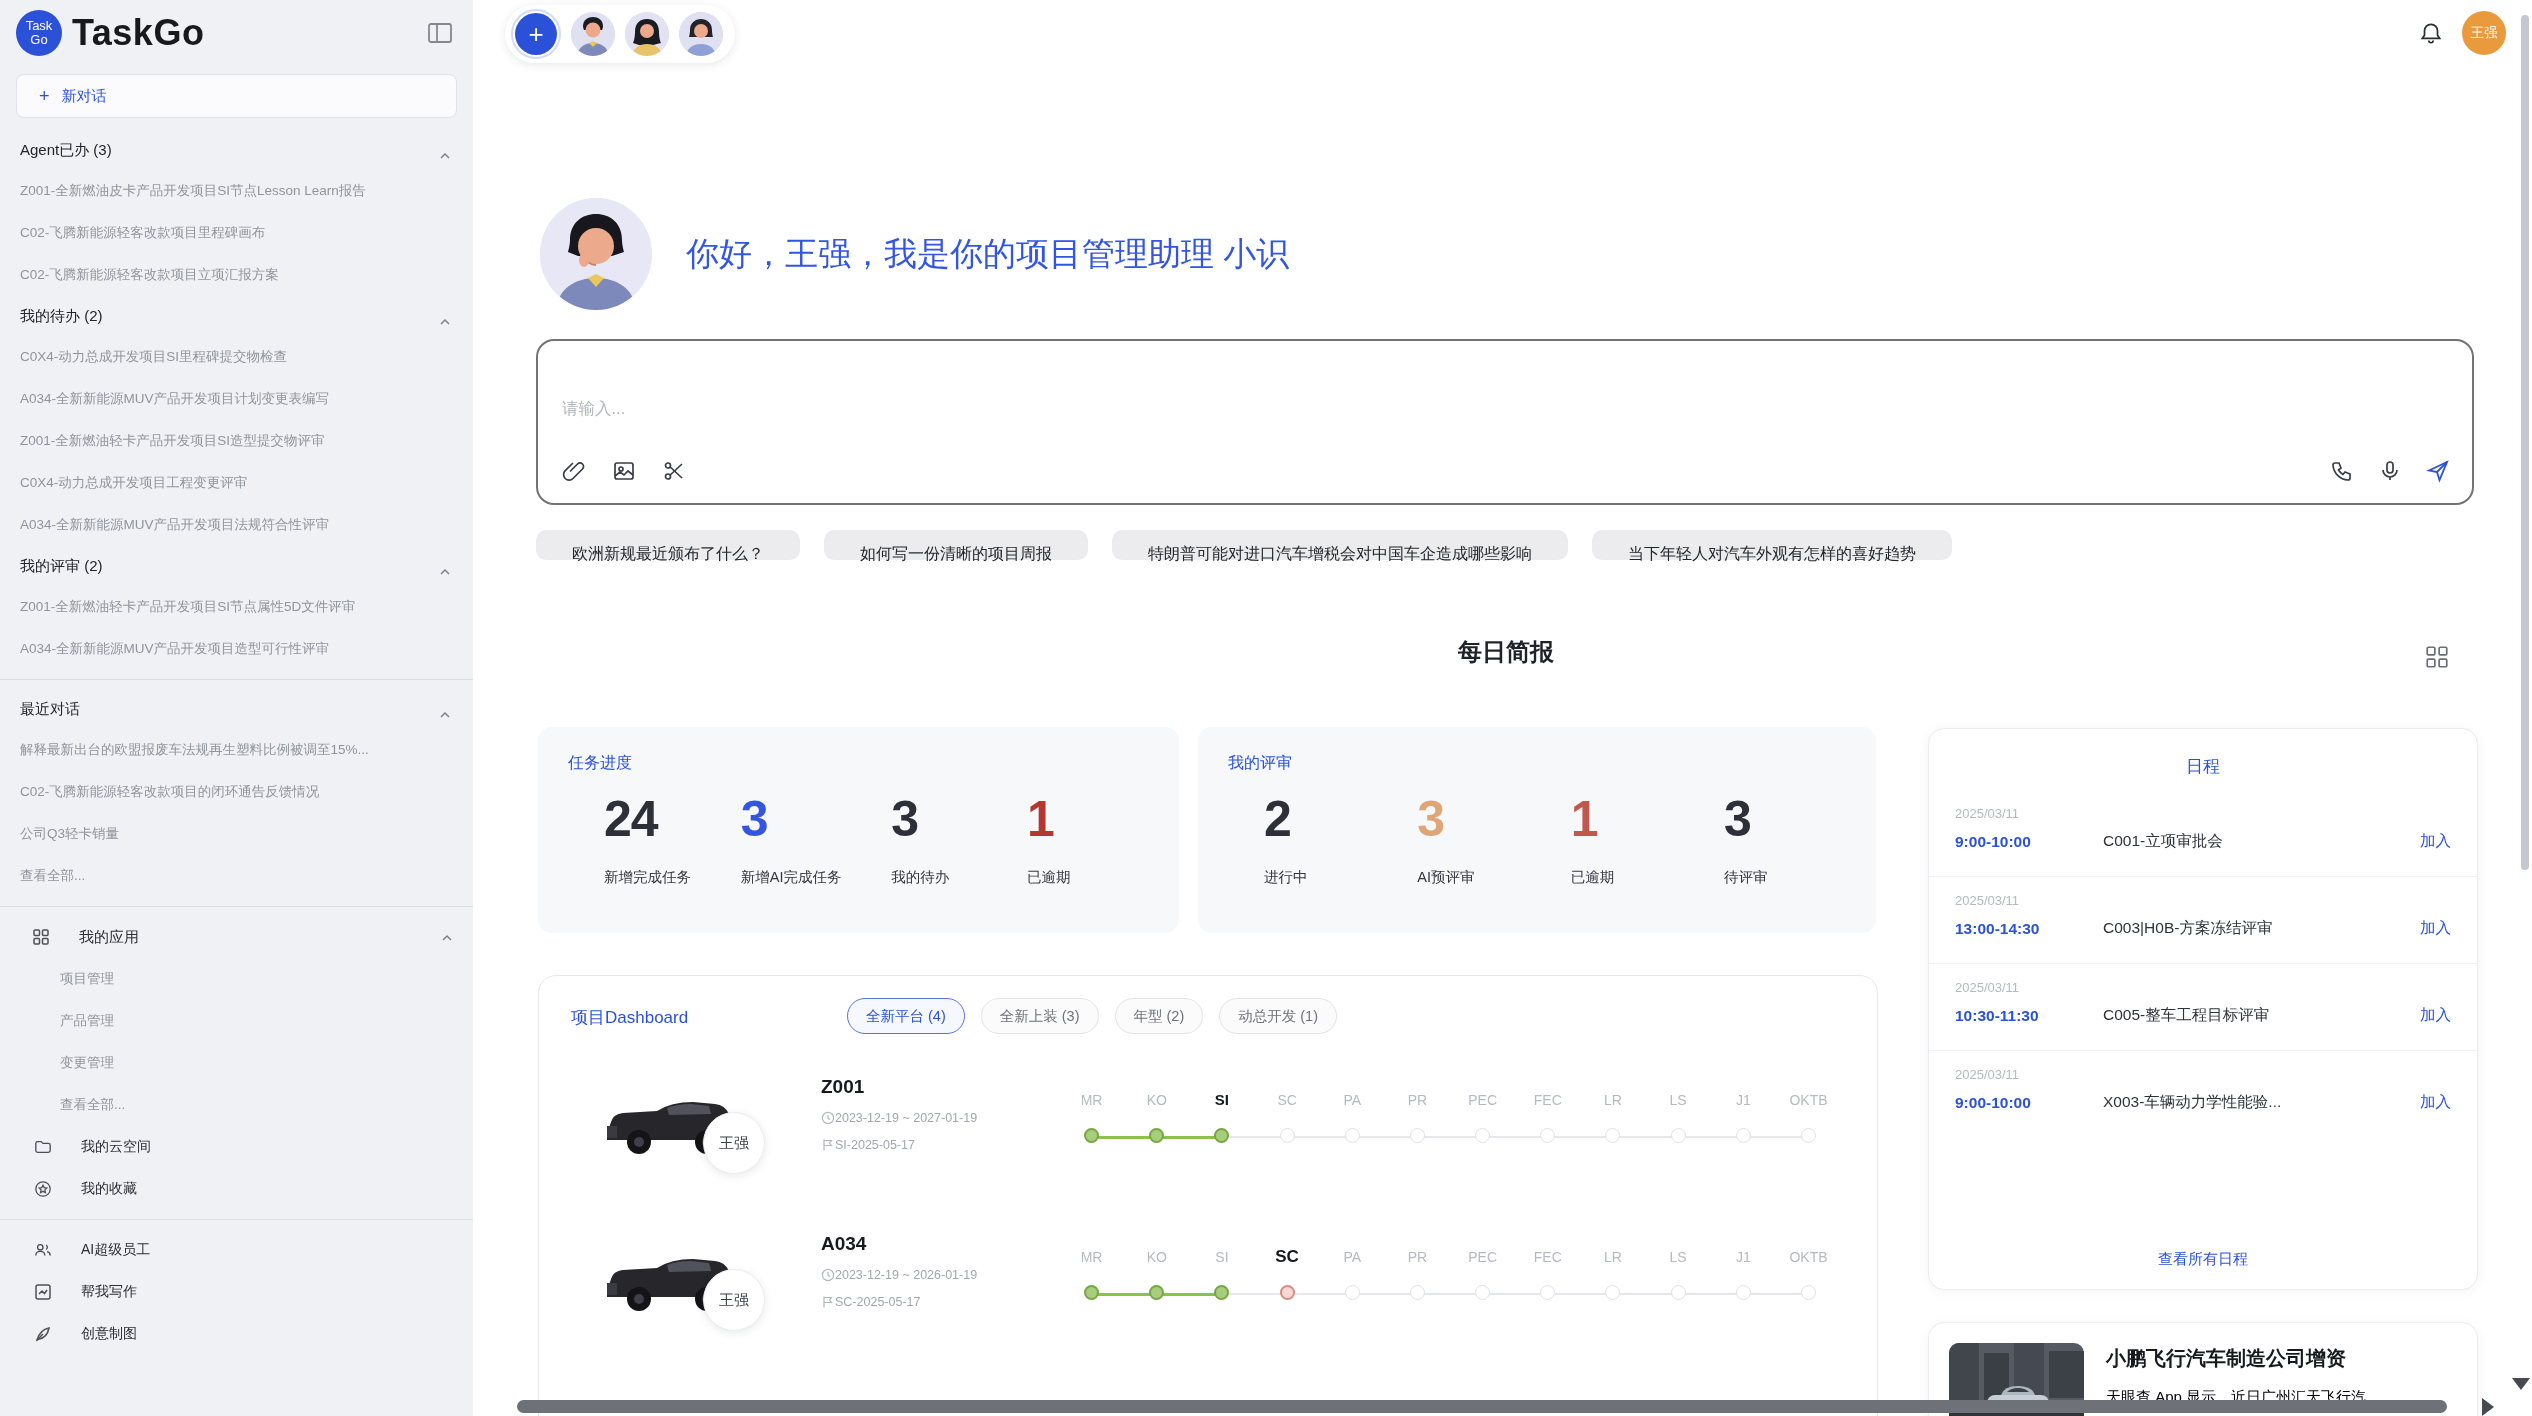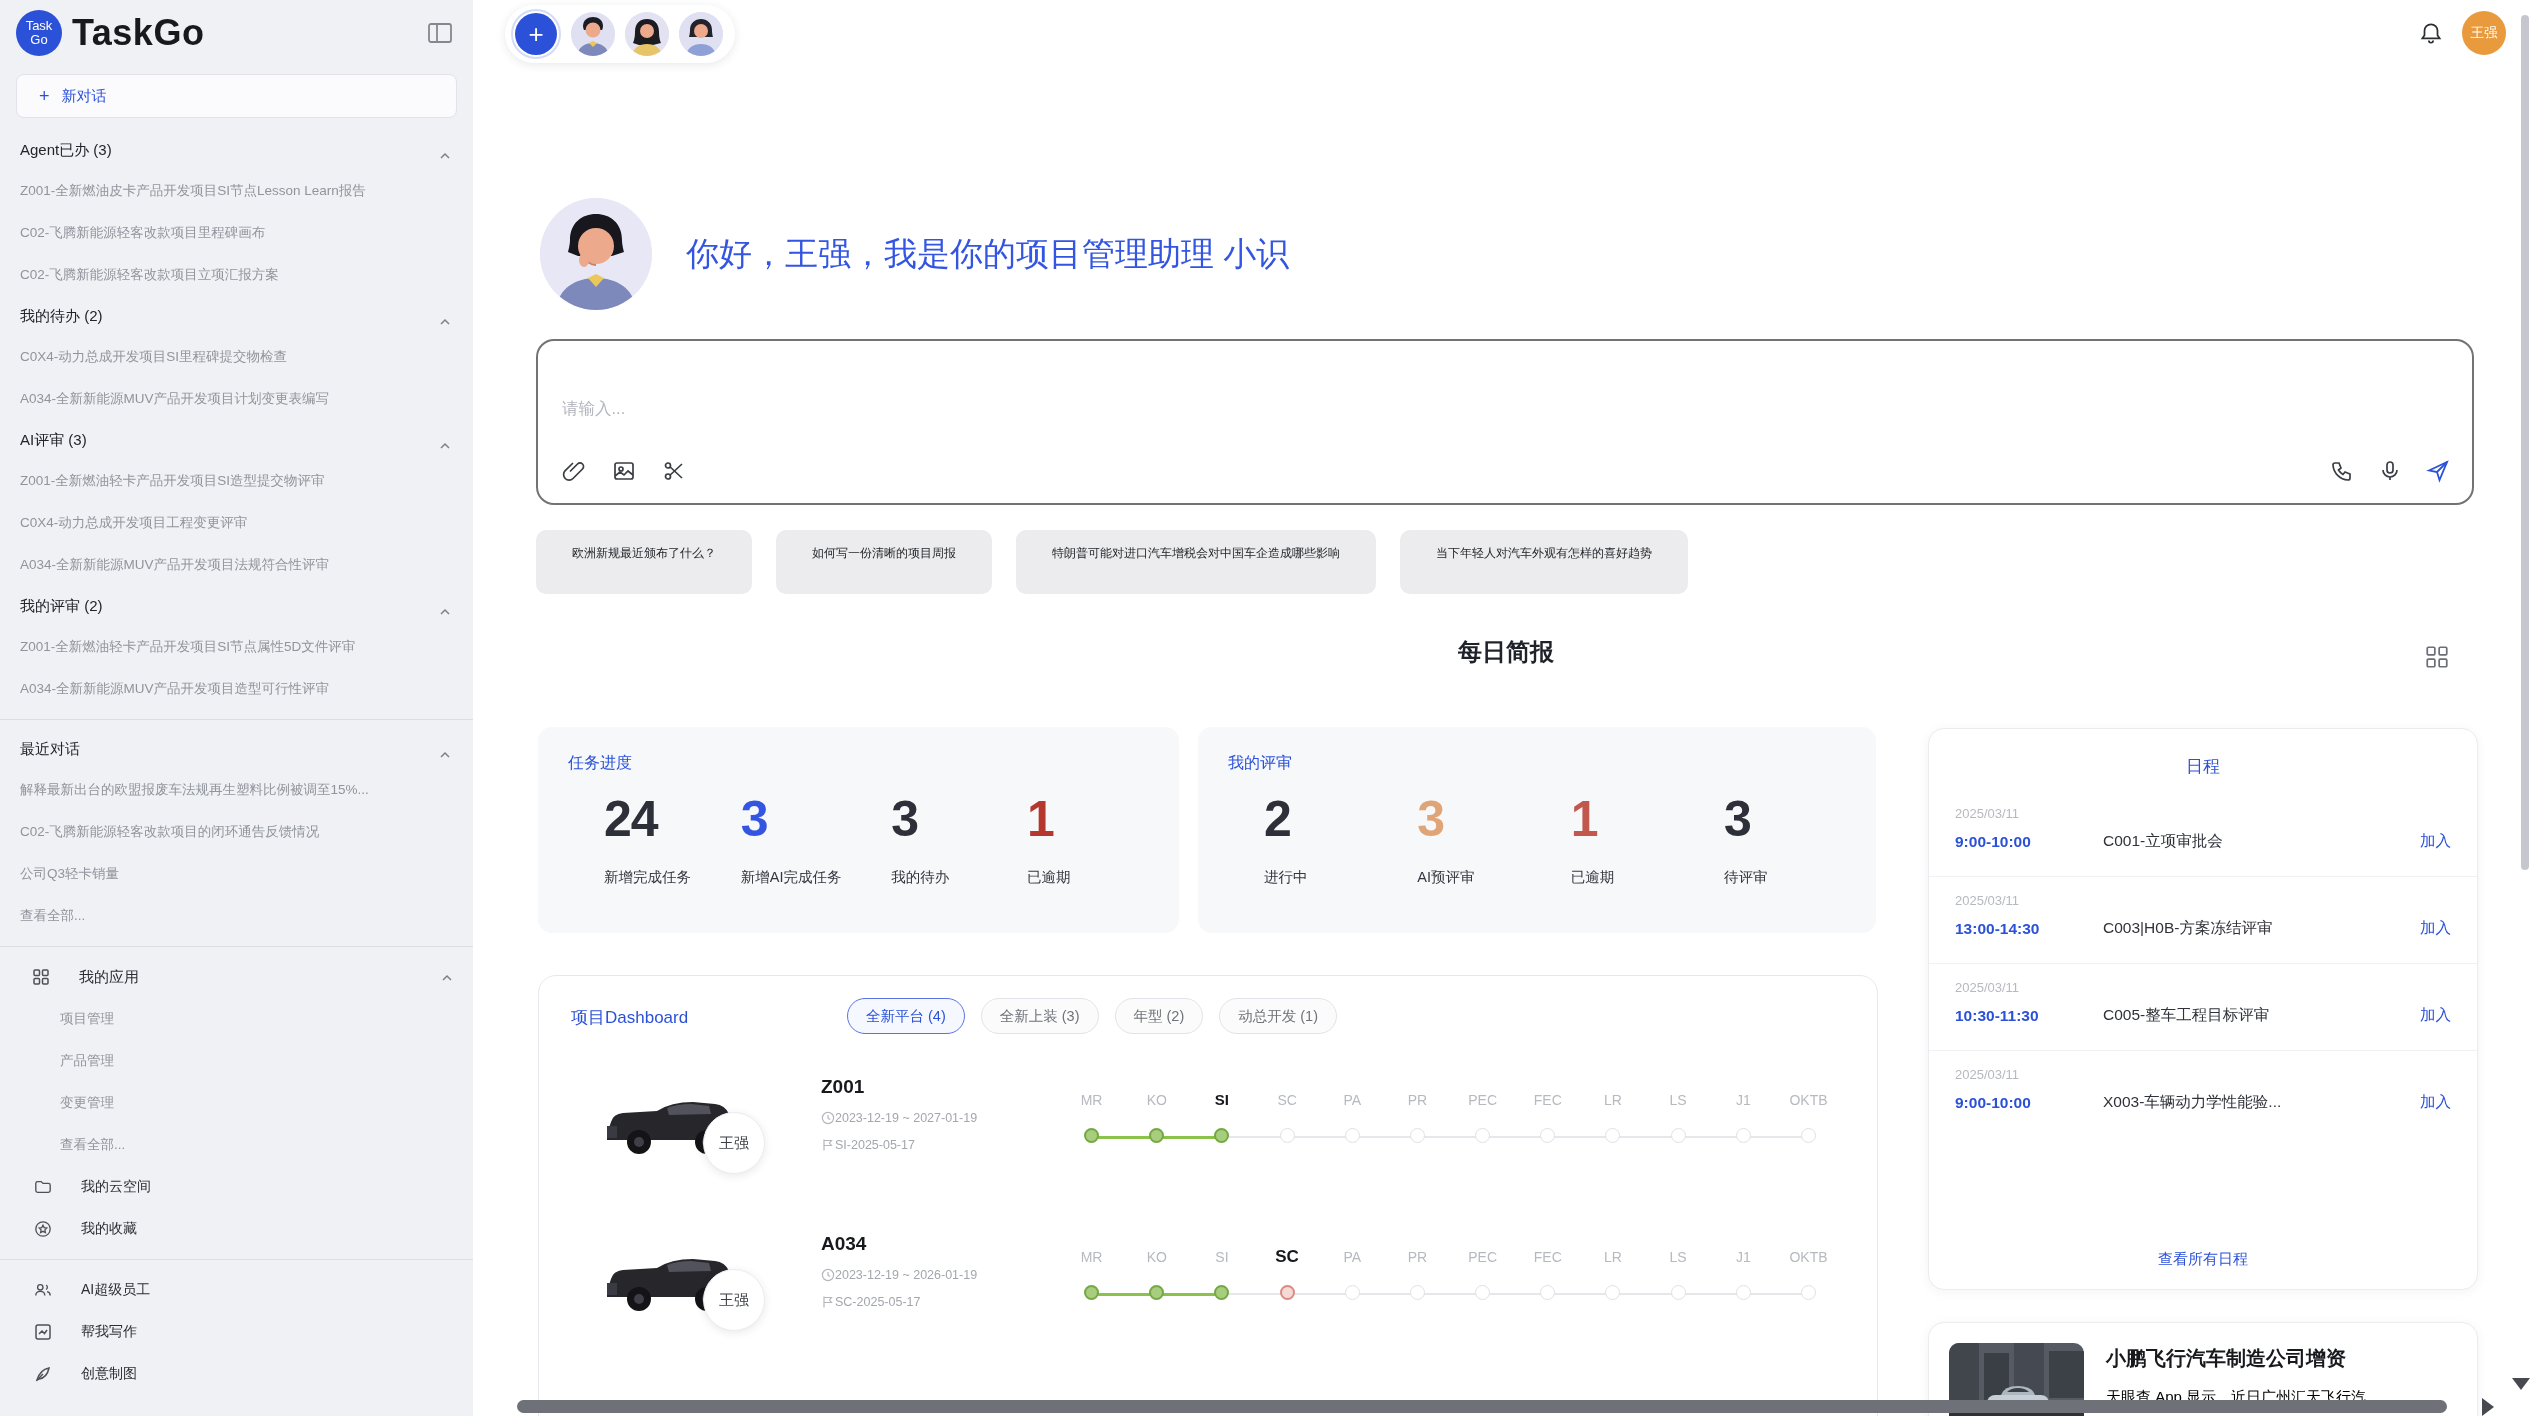--- a/index.html
+++ b/index.html
@@ -40,21 +40,21 @@
   .ask-card { position:absolute; left:536px; top:339px; width:1938px; height:166px; border:2px solid #737373; border-radius:18px; background:#fff; }
   .ask-input { position:absolute; left:24px; top:58px; width:1400px; border:none; outline:none; font-size:16.5px; color:#3a3d44; font-family:"Liberation Sans",sans-serif; background:transparent; }
   .ask-input::placeholder { color:#b4b7bf; }
   .ask-left-icons { position:absolute; left:24px; top:118px; display:flex; gap:26px; color:#3a3d44; }
   .ask-right-icons { position:absolute; right:22px; top:118px; display:flex; gap:24px; color:#3a3d44; align-items:center; }
   .ask-left-icons .ic, .ask-right-icons .ic { width:24px; height:24px; cursor:pointer; }
   .ic-send { color:#2b51d9; }
 
   
   .chips { position:absolute; left:536px; top:530px; width:1944px; display:flex; gap:24px; }
-  .chip { height:64px; line-height:47px; padding:0 36px; border-radius:10px; background:#ececee; font-size:12px; color:#23262c; white-space:nowrap; cursor:pointer; }
+  .chip { height:30px; line-height:47px; padding:0 36px; border-radius:10px; background:#ececee; font-size:16px; color:#23262c; white-space:nowrap; cursor:pointer; }
 
   
   .daily-title { position:absolute; left:536px; top:636px; width:1940px; text-align:center; font-size:24px; font-weight:700; color:#1f2329; }
   .layout-icon { position:absolute; left:2424px; top:644px; width:26px; height:26px; color:#6b6e76; cursor:pointer; }
 
   .stat-card { position:absolute; top:727px; height:206px; background:#f7f8fa; border-radius:14px; padding:26px 30px; }
   .stat-card.one { left:538px; width:641px; }
   .stat-card.two { left:1198px; width:678px; }
   .stat-title { font-size:16px; color:#2b51d9; }
   .stat-row { display:flex; justify-content:space-between; padding:0 36px; margin-top:16px; }
@@ -153,26 +153,20 @@
 
     <div class="side-section-header">
       <span>我的待办 (2)</span>
       <span class="chev"><svg width="12" height="8" viewBox="0 0 12 8">
             <polyline points="2,6 6,2 10,6" fill="none" stroke="#7d8087" stroke-width="1.5"></polyline>
           </svg></span>
     </div>
     <div class="side-item">C0X4-动力总成开发项目SI里程碑提交物检查</div>
     <div class="side-item">A034-全新新能源MUV产品开发项目计划变更表编写</div>
 
-    <div class="side-section-header">
-      <span>AI评审 (3)</span>
-      <span class="chev"><svg width="12" height="8" viewBox="0 0 12 8">
-            <polyline points="2,6 6,2 10,6" fill="none" stroke="#7d8087" stroke-width="1.5"></polyline>
-          </svg></span>
-    </div>
     <div class="side-item">Z001-全新燃油轻卡产品开发项目SI造型提交物评审</div>
     <div class="side-item">C0X4-动力总成开发项目工程变更评审</div>
     <div class="side-item">A034-全新新能源MUV产品开发项目法规符合性评审</div>
 
     <div class="side-section-header">
       <span>我的评审 (2)</span>
       <span class="chev"><svg width="12" height="8" viewBox="0 0 12 8">
             <polyline points="2,6 6,2 10,6" fill="none" stroke="#7d8087" stroke-width="1.5"></polyline>
           </svg></span>
     </div>

